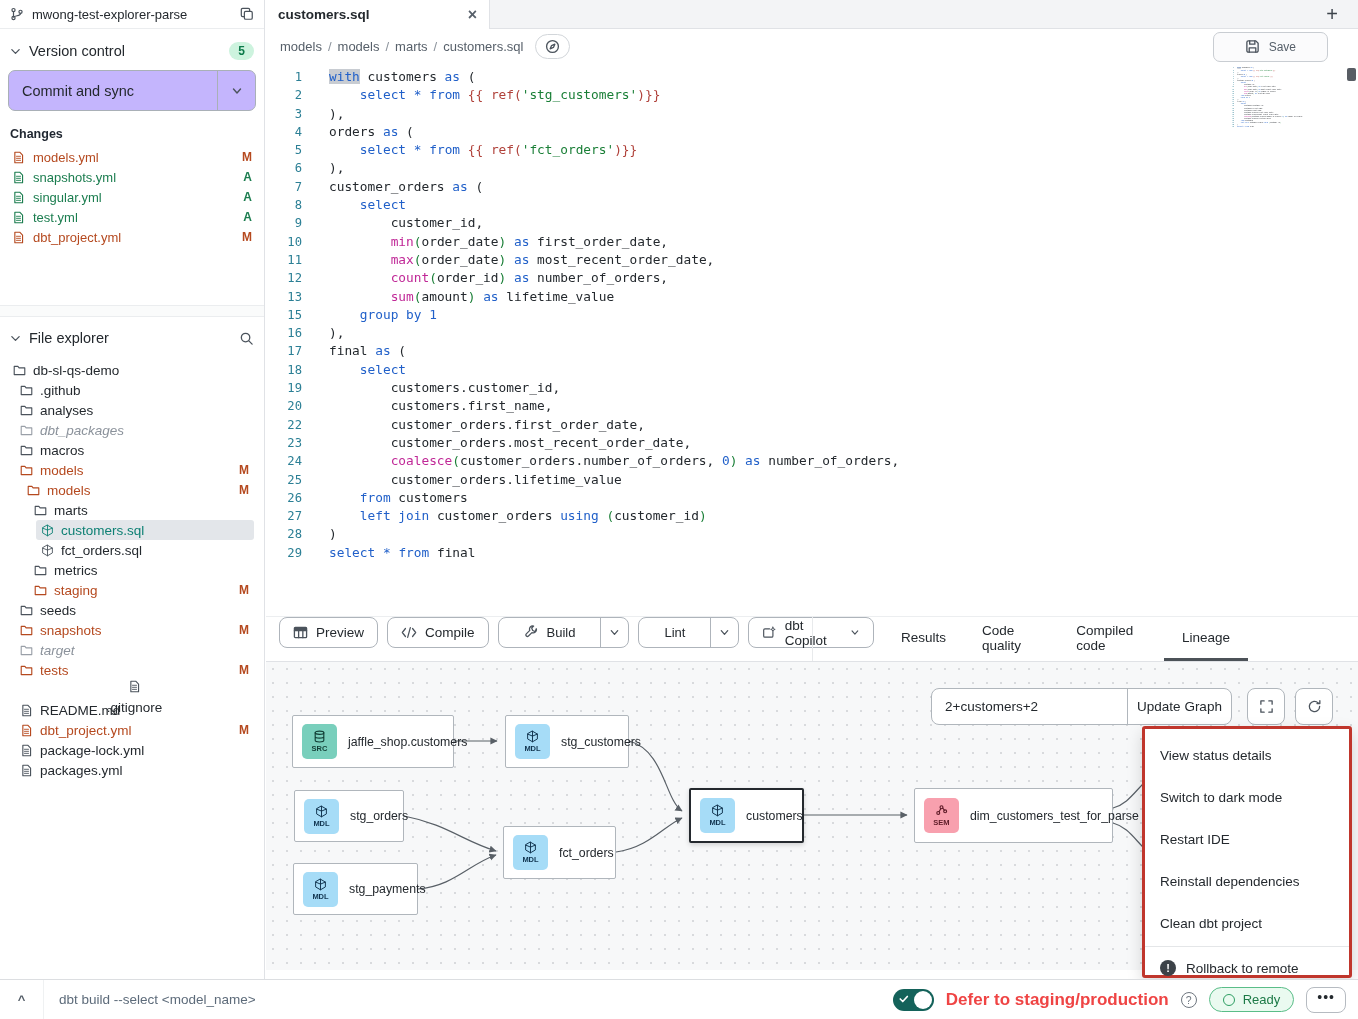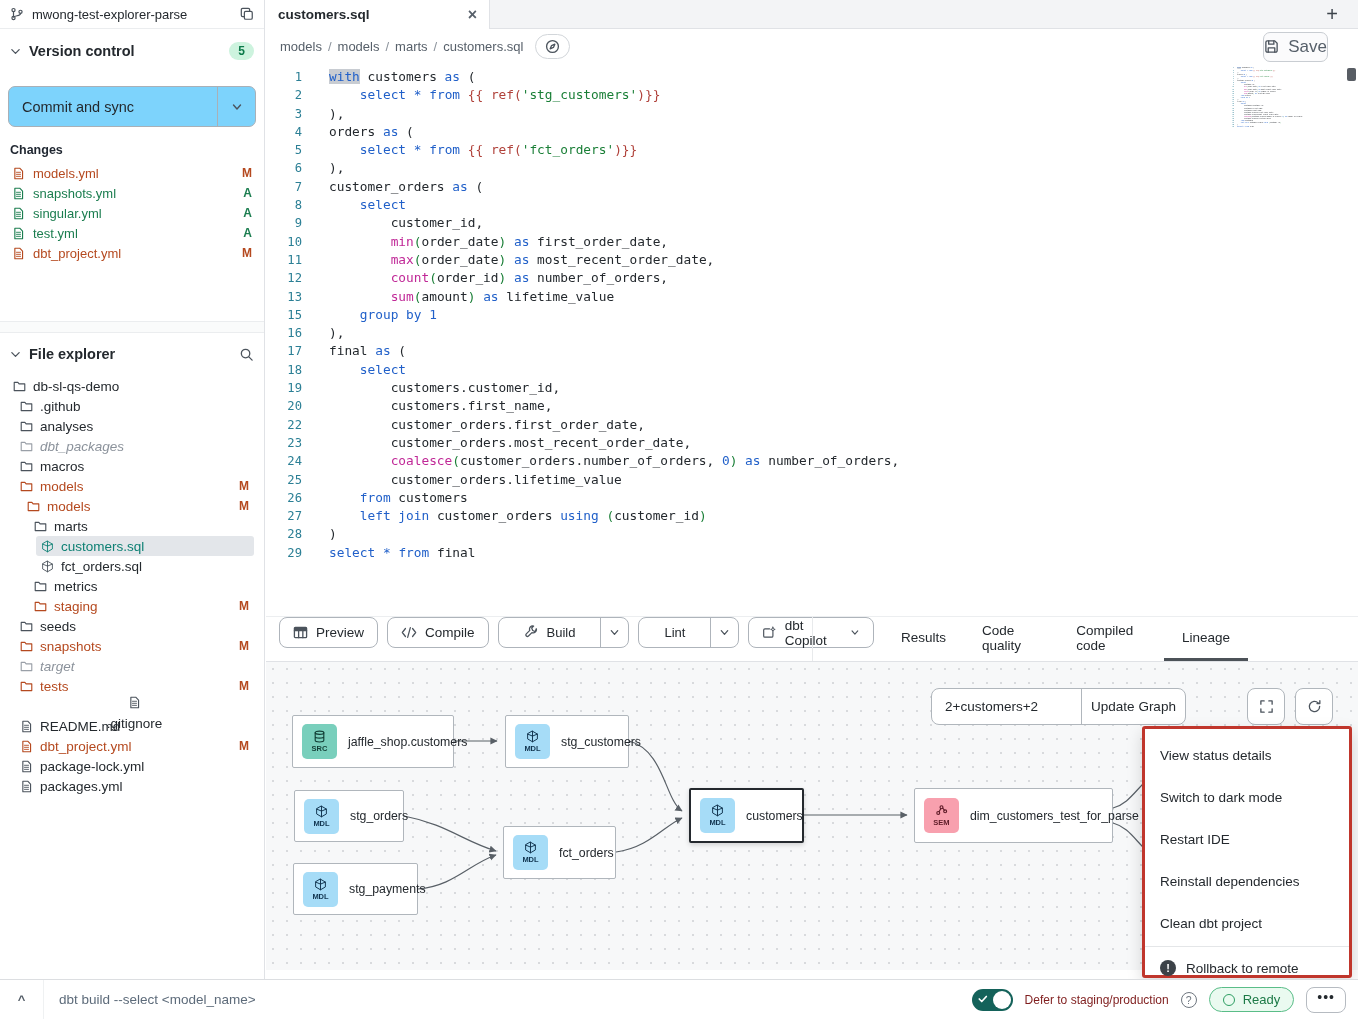--- a/index.html
+++ b/index.html
@@ -6,23 +6,23 @@
   html,body{width:1358px;height:1019px}
   body{position:relative;font-family:"Liberation Sans",sans-serif;color:#24292e;background:#fff;overflow:hidden;font-size:13px}
   svg{display:block}
   .ico{stroke:#4b535c;fill:none;stroke-width:1.4;stroke-linecap:round;stroke-linejoin:round}
 
   
   #sidebar{position:absolute;left:0;top:0;width:265px;bottom:40px;background:#fff;border-right:1px solid #e0e2e6}
   .sb-header{height:29px;display:flex;align-items:center;gap:8px;padding:0 10px;border-bottom:1px solid #ebedef}
   .sb-branch-name{font-size:13px;color:#24292e;flex:1;white-space:nowrap;overflow:hidden}
   .sec-header{display:flex;align-items:center;gap:8px;padding:13px 10px 6px}
-  .sec-title{font-weight:700;font-size:14.5px}
+  .sec-title{font-weight:400;font-size:14.5px}
   .vc-badge{margin-left:auto;background:#cdf3de;color:#0c7a4a;font-size:12px;font-weight:700;border-radius:11px;padding:2px 9px}
-  .commit-split{margin:20px 8px 0;height:41px;border:1px solid #a9b0b7;border-radius:7px;display:flex;background:#7dd3fc}
+  .commit-split{margin:4px 8px 0;height:41px;border:1px solid #a9b0b7;border-radius:7px;display:flex;background:#c4b5fd}
   .commit-main{flex:1;display:flex;align-items:center;padding-left:13px;font-size:14.5px;cursor:pointer}
   .commit-caret{width:38px;border-left:1px solid #a9b0b7;display:flex;align-items:center;justify-content:center}
   .changes-label{font-weight:700;font-size:12.5px;padding:16px 10px 6px;color:#1f2630}
   .chg-row{display:flex;align-items:center;height:20px;padding:0 12px;gap:8px;font-size:13px}
   .chg-status{margin-left:auto;font-weight:700;font-size:12px}
   .c-M{color:#b5491f}.c-A{color:#1b7d4f}
   .c-M .ico{stroke:#b5491f}.c-A .ico{stroke:#1b7d4f}
   .panel-gap{height:12px;background:#fafbfb;border-top:1px solid #ebedef;border-bottom:1px solid #ebedef;margin-top:58px}
   #file-tree{padding-top:8px}
   .tree-row{display:flex;align-items:center;height:20px;padding-right:10px}
@@ -35,21 +35,21 @@
 
   
   #main{position:absolute;left:266px;right:0;top:0;bottom:40px;background:#fff}
   #tabstrip{height:29px;background:#f3f4f6;border-bottom:1px solid #e0e2e6;display:flex;align-items:stretch}
   .tab-active{width:224px;background:#fff;border-right:1px solid #e0e2e6;display:flex;align-items:center;padding:0 12px;font-weight:700;font-size:13.5px;margin-bottom:-1px}
   .tab-close{margin-left:auto;color:#57606a;font-size:16px;line-height:1;cursor:pointer}
   .tab-plus{margin-left:auto;width:52px;display:flex;align-items:center;justify-content:center;font-size:20px;color:#3c434b;cursor:pointer}
   #crumbrow{height:35px;display:flex;align-items:center;padding:0 14px;font-size:13px;color:#57606a;gap:6px}
   .crumb-sep{color:#8b929b}
   .compass-btn{margin-left:6px;border:1px solid #d2d6da;border-radius:15px;background:#fff;padding:4px 9px;display:flex;align-items:center}
-  .save-btn{margin-left:auto;margin-right:16px;display:flex;gap:9px;align-items:center;height:30px;padding:0 0;border:1px solid #c9cdd2;border-radius:7px;background:#fbfbfc;font-size:17px;cursor:pointer}
+  .save-btn{margin-left:auto;margin-right:16px;display:flex;gap:9px;align-items:center;height:30px;padding:0 31px;border:1px solid #c9cdd2;border-radius:7px;background:#fbfbfc;font-size:12px;cursor:pointer}
 
   #editor{position:relative;height:553px;border-bottom:1px solid #eceef0;overflow:hidden;background:#fff}
   #code{padding-top:4px}
   .cl{white-space:pre;font-family:"DejaVu Sans Mono",monospace;font-size:12.8px;line-height:18.3px}
   .ln{display:inline-block;width:36px;text-align:right;margin-right:27px;color:#2b7f95;font-size:12.2px}
   .tk-k{color:#2160c9}.tk-p{color:#24292e}.tk-j{color:#b0413a}.tk-s{color:#1a7f37}
   .tk-f{color:#c02897}.tk-n{color:#2160c9}.tk-b{color:#1a7f37}
   .tk-w{color:#2160c9;background:#c8ccd2}
   #minimap{position:absolute;right:16px;top:3px;width:112px;height:110px;overflow:hidden;pointer-events:none}
   #minimap-inner{transform:scale(0.115);transform-origin:0 0;width:960px}
@@ -68,42 +68,42 @@
   
   #graph{position:relative;height:308px;background:#f7f8f9;background-image:radial-gradient(#d8dadd 1px,transparent 1.2px);background-size:14px 14px;overflow:hidden}
   #edges{position:absolute;left:0;top:0}
   .gnode{position:absolute;background:#fff;border:1px solid #b0b6bc;border-radius:2px;display:flex;align-items:center;gap:11px;padding:0 12px 0 9px;cursor:pointer}
   .gnode.selected{border:2px solid #24292e;box-shadow:0 2px 5px rgba(0,0,0,.16)}
   .gbadge{width:35px;height:35px;border-radius:5px;display:flex;flex-direction:column;align-items:center;justify-content:center;font-size:7.5px;font-weight:700;gap:1px;flex:none}
   .b-SRC{background:#79cfbc;color:#123f36}.b-SRC .ico{stroke:#123f36}
   .b-MDL{background:#a6dcf7;color:#11344f}.b-MDL .ico{stroke:#11344f}
   .b-SEM{background:#f8a0ae;color:#5e1c28}.b-SEM .ico{stroke:#5e1c28}
   .glabel{font-size:12.3px;white-space:nowrap}
-  #gsearch{position:absolute;left:665px;top:26px;width:255px;height:37px;background:#fff;border:1px solid #b0b6bc;border-radius:8px;display:flex;align-items:stretch}
+  #gsearch{position:absolute;left:665px;top:26px;width:301px;height:37px;background:#fff;border:1px solid #b0b6bc;border-radius:8px;display:flex;align-items:stretch}
   .gs-input{flex:1;display:flex;align-items:center;padding-left:13px;font-size:13.5px;border-right:1px solid #b0b6bc;cursor:text}
   .gs-btn{width:103px;display:flex;align-items:center;justify-content:center;font-size:13.5px;cursor:pointer}
   .gicon-btn{position:absolute;top:26px;width:38px;height:37px;border:1px solid #b0b6bc;border-radius:8px;background:#fff;display:flex;align-items:center;justify-content:center;cursor:pointer}
   #btn-expand{left:981px}#btn-refresh{left:1029px}
 
   
   #context-menu{position:absolute;left:1142px;top:726px;width:210px;height:252px;background:#fff;border:3px solid #c0362c;border-radius:3px;box-shadow:0 6px 16px rgba(0,0,0,.15);z-index:50;padding-top:5px}
   .cm-item{height:42px;display:flex;align-items:center;padding:0 15px;font-size:13.5px;cursor:pointer}
   .cm-divider{border-top:1px solid #e4e6e8;margin-top:2px}
   .cm-danger{height:42px;display:flex;align-items:center;gap:10px;padding:0 15px;font-size:13.5px;cursor:pointer}
   .alert-circle{width:16px;height:16px;border-radius:50%;background:#3c4248;color:#fff;font-size:11px;font-weight:700;display:flex;align-items:center;justify-content:center;flex:none}
 
   
   #statusbar{position:absolute;left:0;right:0;bottom:0;height:40px;border-top:1px solid #dcdee1;display:flex;align-items:center;background:#fff;z-index:60}
   .sbar-caret{width:44px;align-self:stretch;display:flex;align-items:center;justify-content:center;color:#57606a;font-weight:700;font-size:13px;border-right:1px solid #eff1f2;cursor:pointer}
   .sbar-cmd{padding-left:15px;font-size:13.5px;color:#5d6b7a;cursor:text}
   .sbar-right{margin-left:auto;display:flex;align-items:center;gap:12px;padding-right:12px}
   .toggle{width:41px;height:22px;border-radius:11px;background:#14625a;position:relative;cursor:pointer;flex:none}
   .toggle .knob{position:absolute;right:2px;top:2px;width:18px;height:18px;border-radius:50%;background:#fff}
   .toggle .tick{position:absolute;left:6px;top:5px}
-  .defer-label{font-weight:400;font-size:12px;color:#7f1d1d}
+  .defer-label{font-weight:700;font-size:17px;color:#ef4444}
   .help-circle{width:16px;height:16px;border-radius:50%;border:1.3px solid #6f7780;color:#6f7780;font-size:10.5px;display:flex;align-items:center;justify-content:center;cursor:pointer}
   .ready-pill{display:flex;align-items:center;gap:8px;border:1px solid #5abd88;background:#eafaf0;color:#1d7a47;border-radius:14px;padding:4px 13px;font-size:13px}
   .ready-dot{width:12px;height:12px;border-radius:50%;border:1.6px solid #2f9e63;flex:none}
   .more-btn{border:1px solid #b6bbc1;border-radius:8px;padding:1px 10px 7px;font-size:14px;letter-spacing:1px;color:#24292e;background:#fff;cursor:pointer}
 </style>
 </head>
 <body>
 
 <aside id="sidebar">
   <div class="sb-header">

